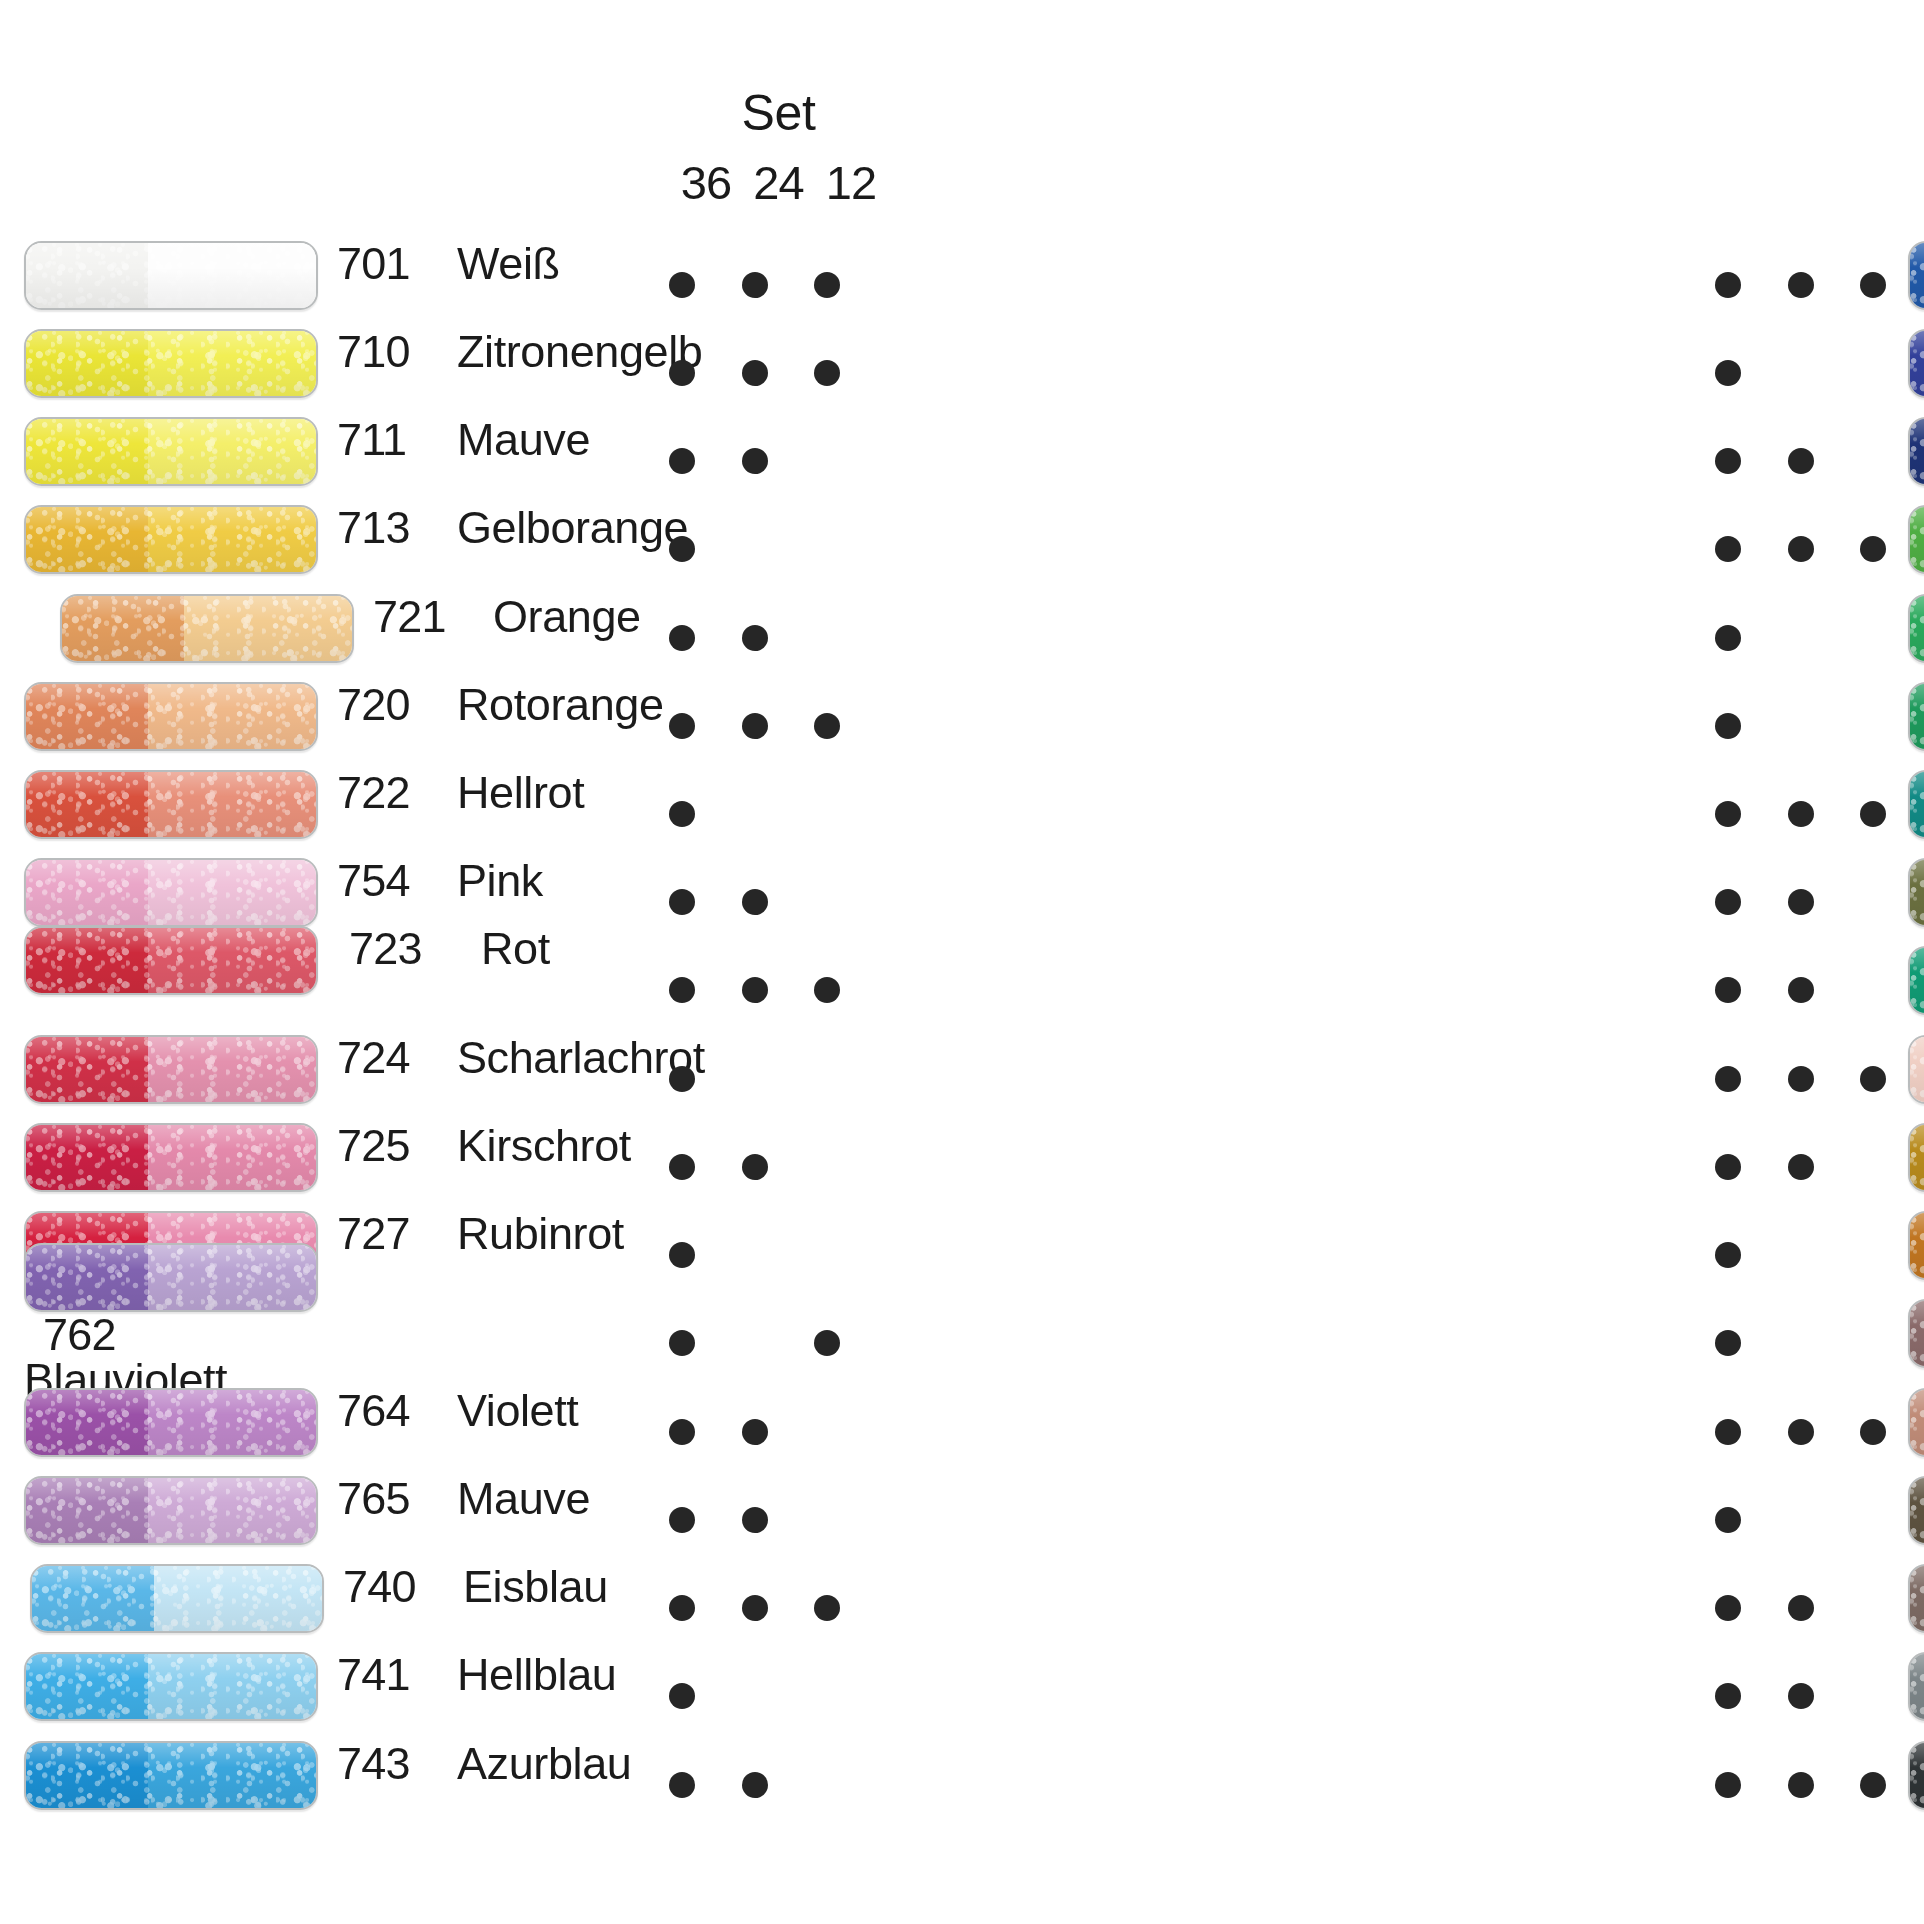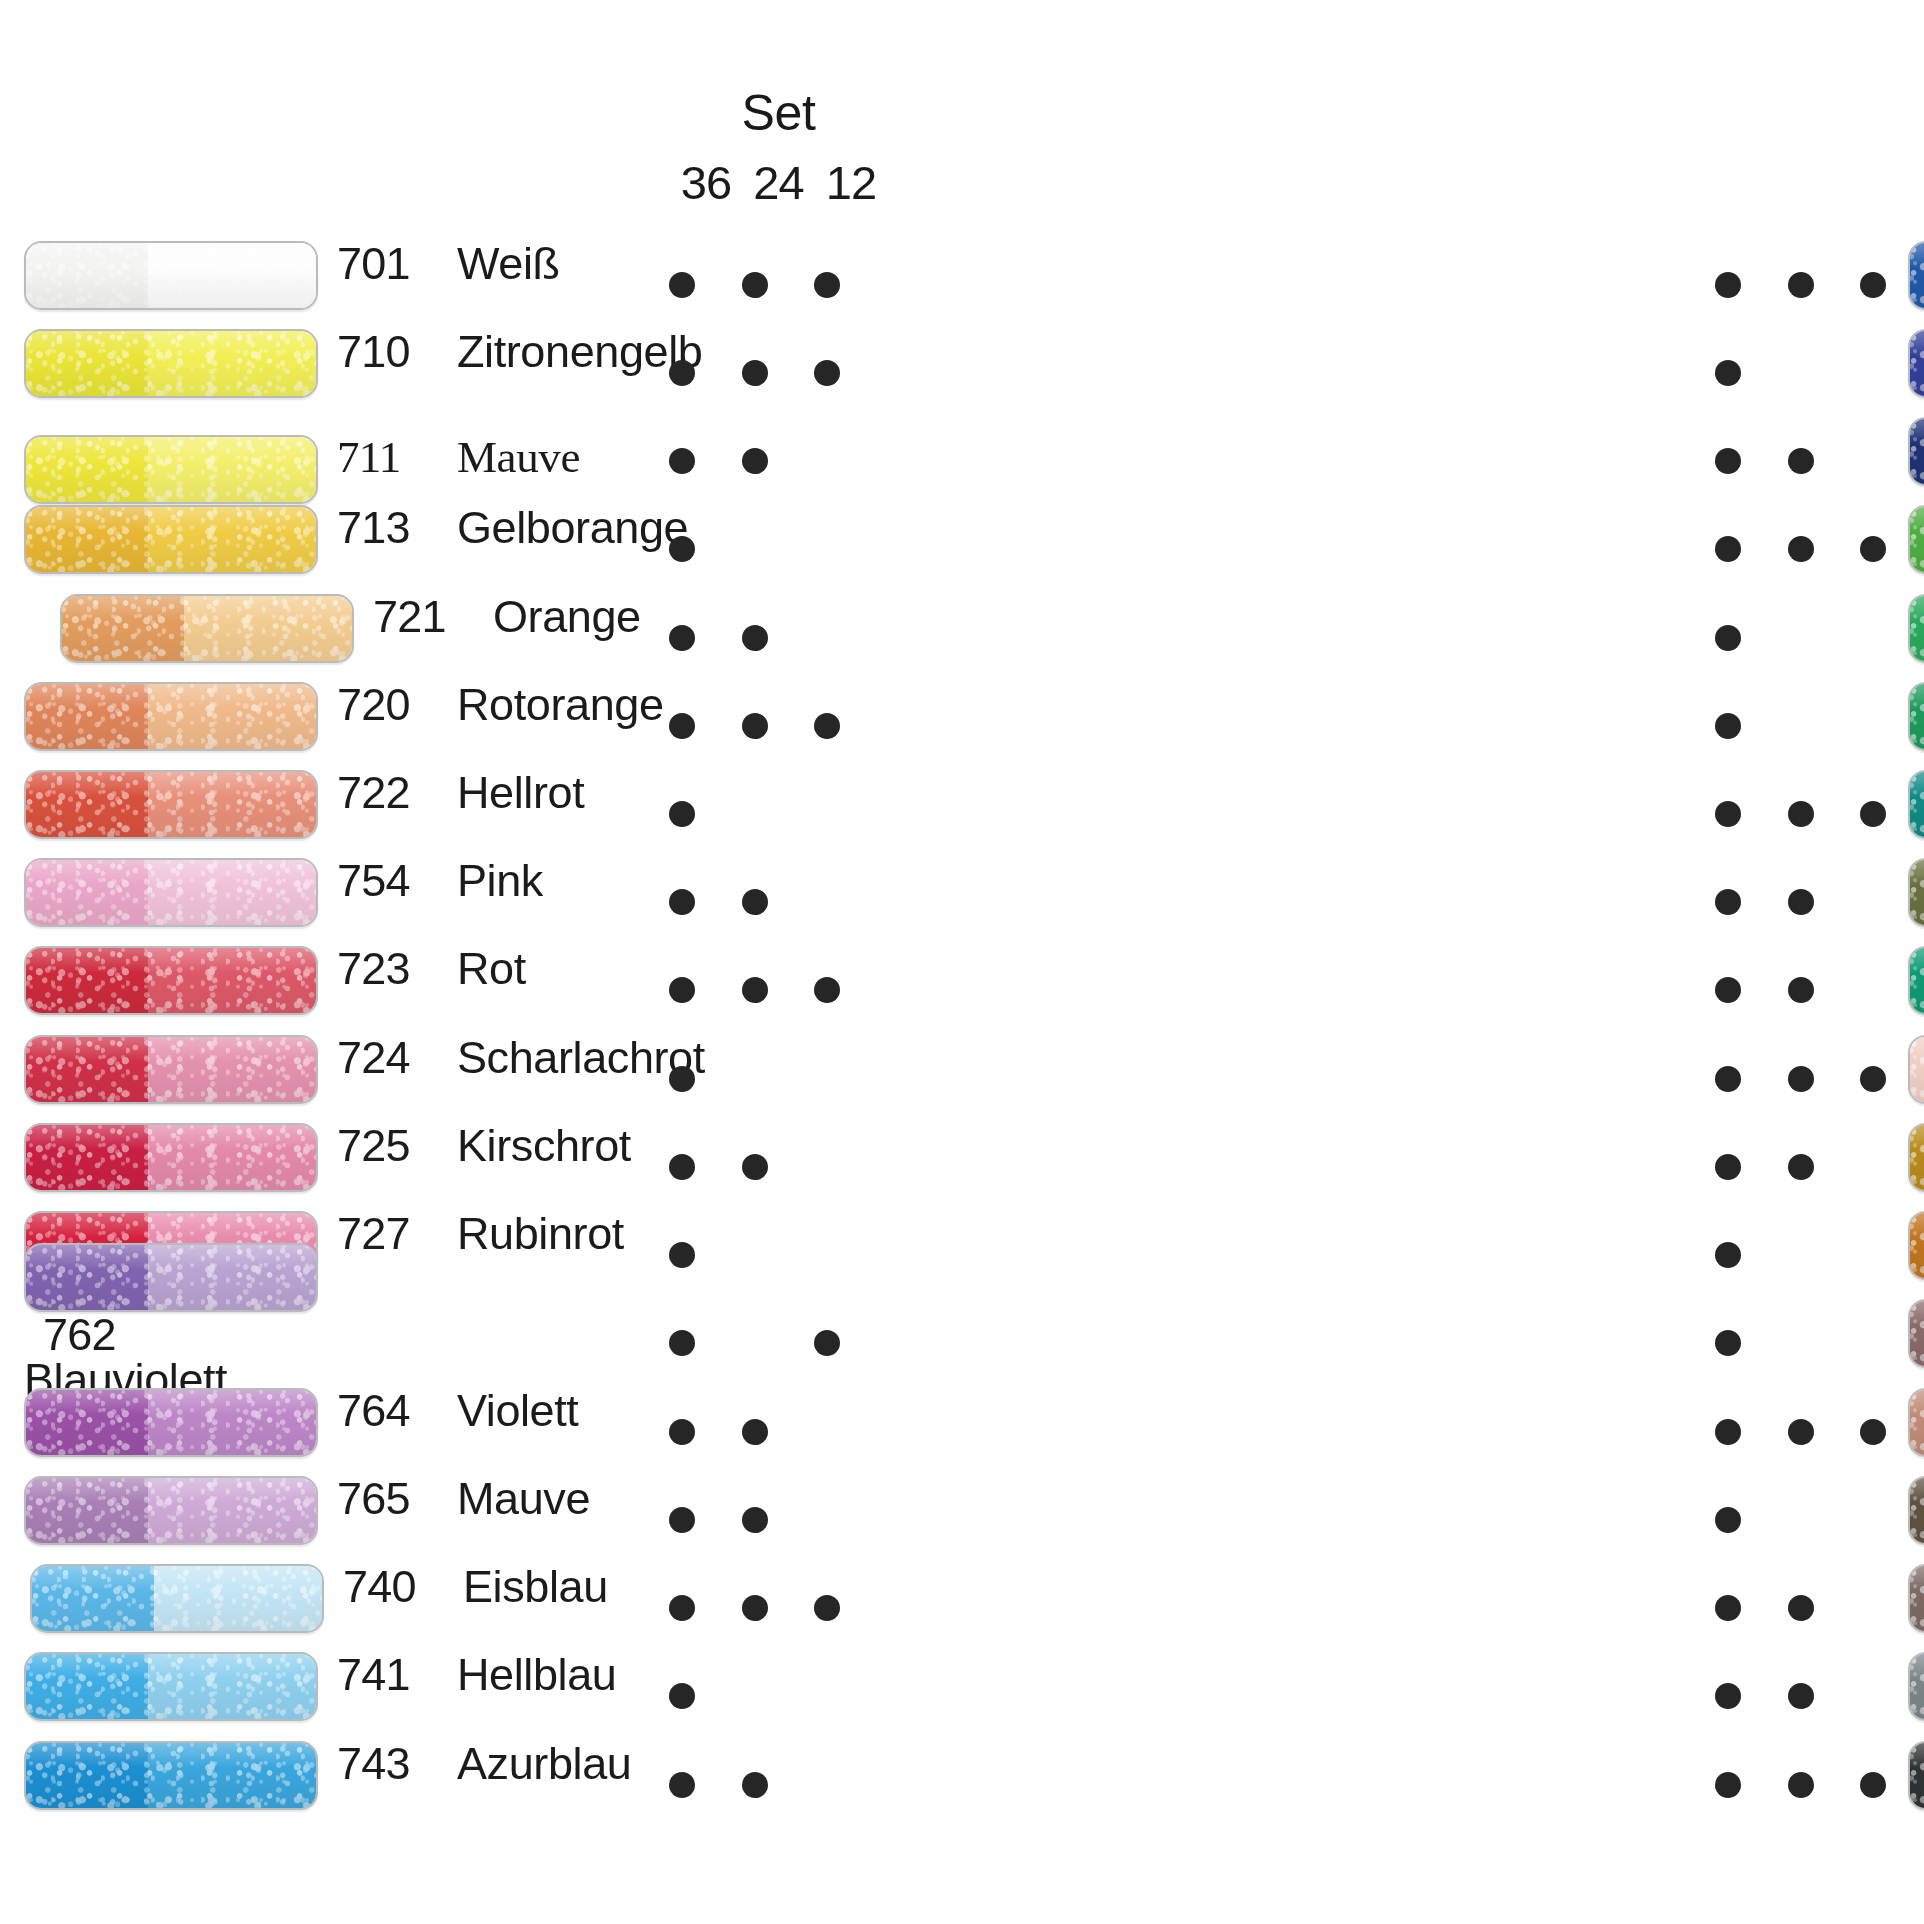--- a/index.html
+++ b/index.html
@@ -170,21 +170,21 @@
         <div class="row" style="top: 329px;">
           <div class="swatch">
             <div class="dark" style="background: rgb(234, 229, 54);"></div>
             <div class="light" style="background: rgb(242, 239, 85);"></div>
             <div class="tex"></div>
             <div class="sheen"></div>
           </div>
           <div class="num">710</div>
           <div class="name">Zitronengelb</div>
         </div>
-        <div class="row" style="top: 435px; font-family: Liberation Serif, serif;">
+        <div class="row" style="top: 417px;">
           <div class="swatch">
             <div class="dark" style="background: rgb(238, 230, 58);"></div>
             <div class="light" style="background: rgb(244, 239, 106);"></div>
             <div class="tex"></div>
             <div class="sheen"></div>
           </div>
           <div class="num">711</div>
           <div class="name">Mauve</div>
         </div>
         <div class="row" style="top: 505px;">
@@ -230,21 +230,21 @@
         <div class="row" style="top: 858px;">
           <div class="swatch">
             <div class="dark" style="background: rgb(234, 166, 200);"></div>
             <div class="light" style="background: rgb(240, 194, 218);"></div>
             <div class="tex"></div>
             <div class="sheen"></div>
           </div>
           <div class="num">754</div>
           <div class="name">Pink</div>
         </div>
-        <div class="row" style="top: 946px;">
+        <div class="row" style="top: 926px; gap: 12px;">
           <div class="swatch">
             <div class="dark" style="background: rgb(205, 42, 60);"></div>
             <div class="light" style="background: rgb(221, 88, 104);"></div>
             <div class="tex"></div>
             <div class="sheen"></div>
           </div>
           <div class="num">723</div>
           <div class="name">Rot</div>
         </div>
         <div class="row" style="top: 1035px;">

